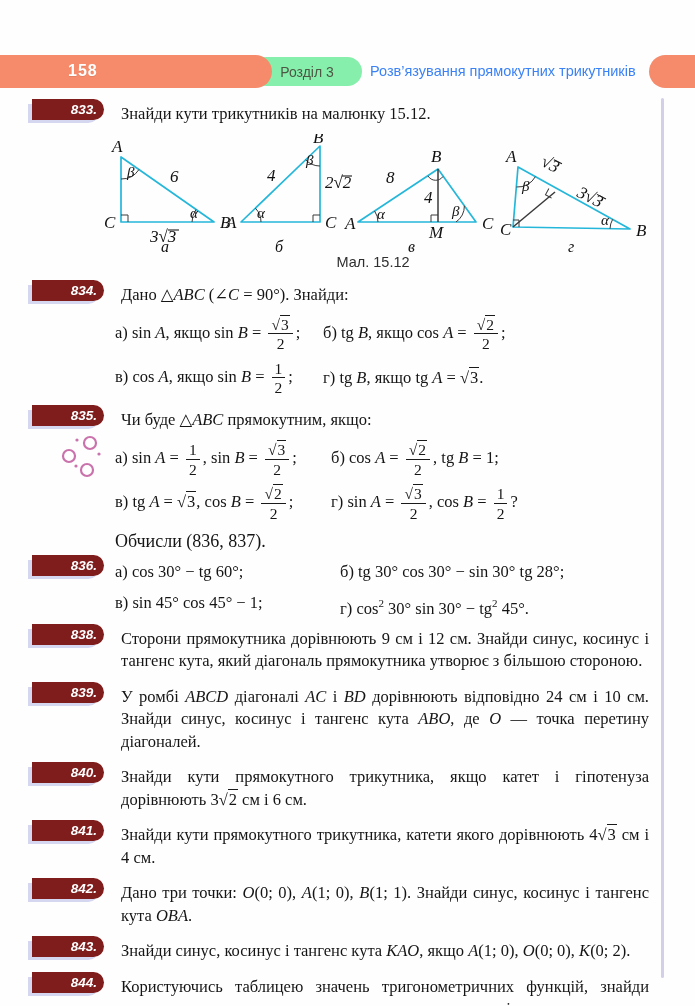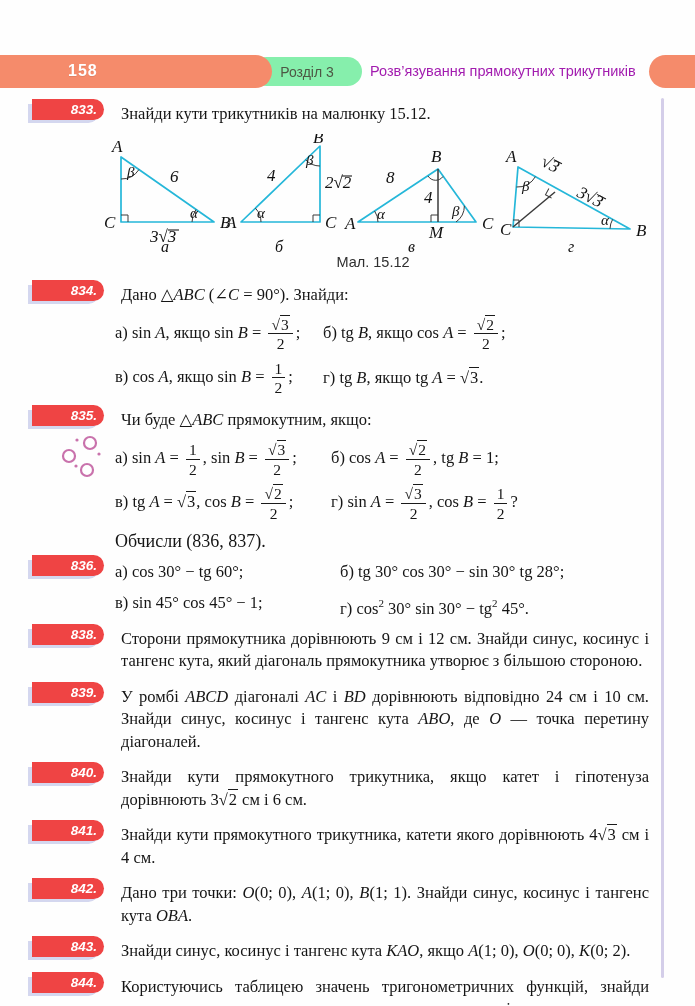--- a/index.html
+++ b/index.html
@@ -14,30 +14,30 @@
     display:flex;align-items:center;justify-content:center;
     font-family:"Liberation Sans","DejaVu Sans",sans-serif;font-size:14px;color:#4d5744;
   }
   .header-bar{position:absolute;left:0;top:0;width:272px;height:33px;background:#f58b6b;border-radius:0 17px 17px 0;}
   .page-num{
     position:absolute;left:68px;top:7px;color:#fff;font-family:"Liberation Sans","DejaVu Sans",sans-serif;
     font-weight:bold;font-size:16px;letter-spacing:1px;text-shadow:0 1px 0 rgba(0,0,0,.08);
   }
   .header-title{
     position:absolute;left:370px;top:8px;font-family:"Liberation Sans","DejaVu Sans",sans-serif;
-    font-size:14.5px;color:#a21caf;
+    font-size:14.5px;color:#3b82f6;
   }
   .right-pill{position:absolute;right:0;top:0;width:46px;height:33px;background:#f58b6b;border-radius:17px 0 0 17px;}
   
   .margin-rule{position:absolute;left:661px;top:98px;width:3px;height:880px;background:#d4cee9;border-radius:2px;}
   
   .content{position:absolute;top:92px;left:0;width:695px;}
   .problem{display:flex;align-items:flex-start;position:relative;}
   .badge{
-    margin-left:32px;width:72px;height:21px;flex:0 0 72px;background:#ef4444;border-radius:0 12px 12px 0;
+    margin-left:32px;width:72px;height:21px;flex:0 0 72px;background:#7f1d1d;border-radius:0 12px 12px 0;
     color:#fff;font-family:"Liberation Sans","DejaVu Sans",sans-serif;font-size:13.5px;font-weight:bold;font-style:italic;
     display:flex;align-items:center;justify-content:flex-end;padding-right:7px;box-sizing:border-box;
     box-shadow:-5px 4px 0 -1px #d4d7ef;margin-top:2px;
   }
   .pcontent{margin-left:11px;width:540px;font-size:16.5px;line-height:22.5px;}
   .ptext{margin:6px;text-align:justify;}
   .compute-head{margin:4px 0 0 115px;font-size:18px;line-height:22.5px;}
   
   .mrow{display:flex;align-items:center;height:44px;}
   .mc{white-space:nowrap;}

